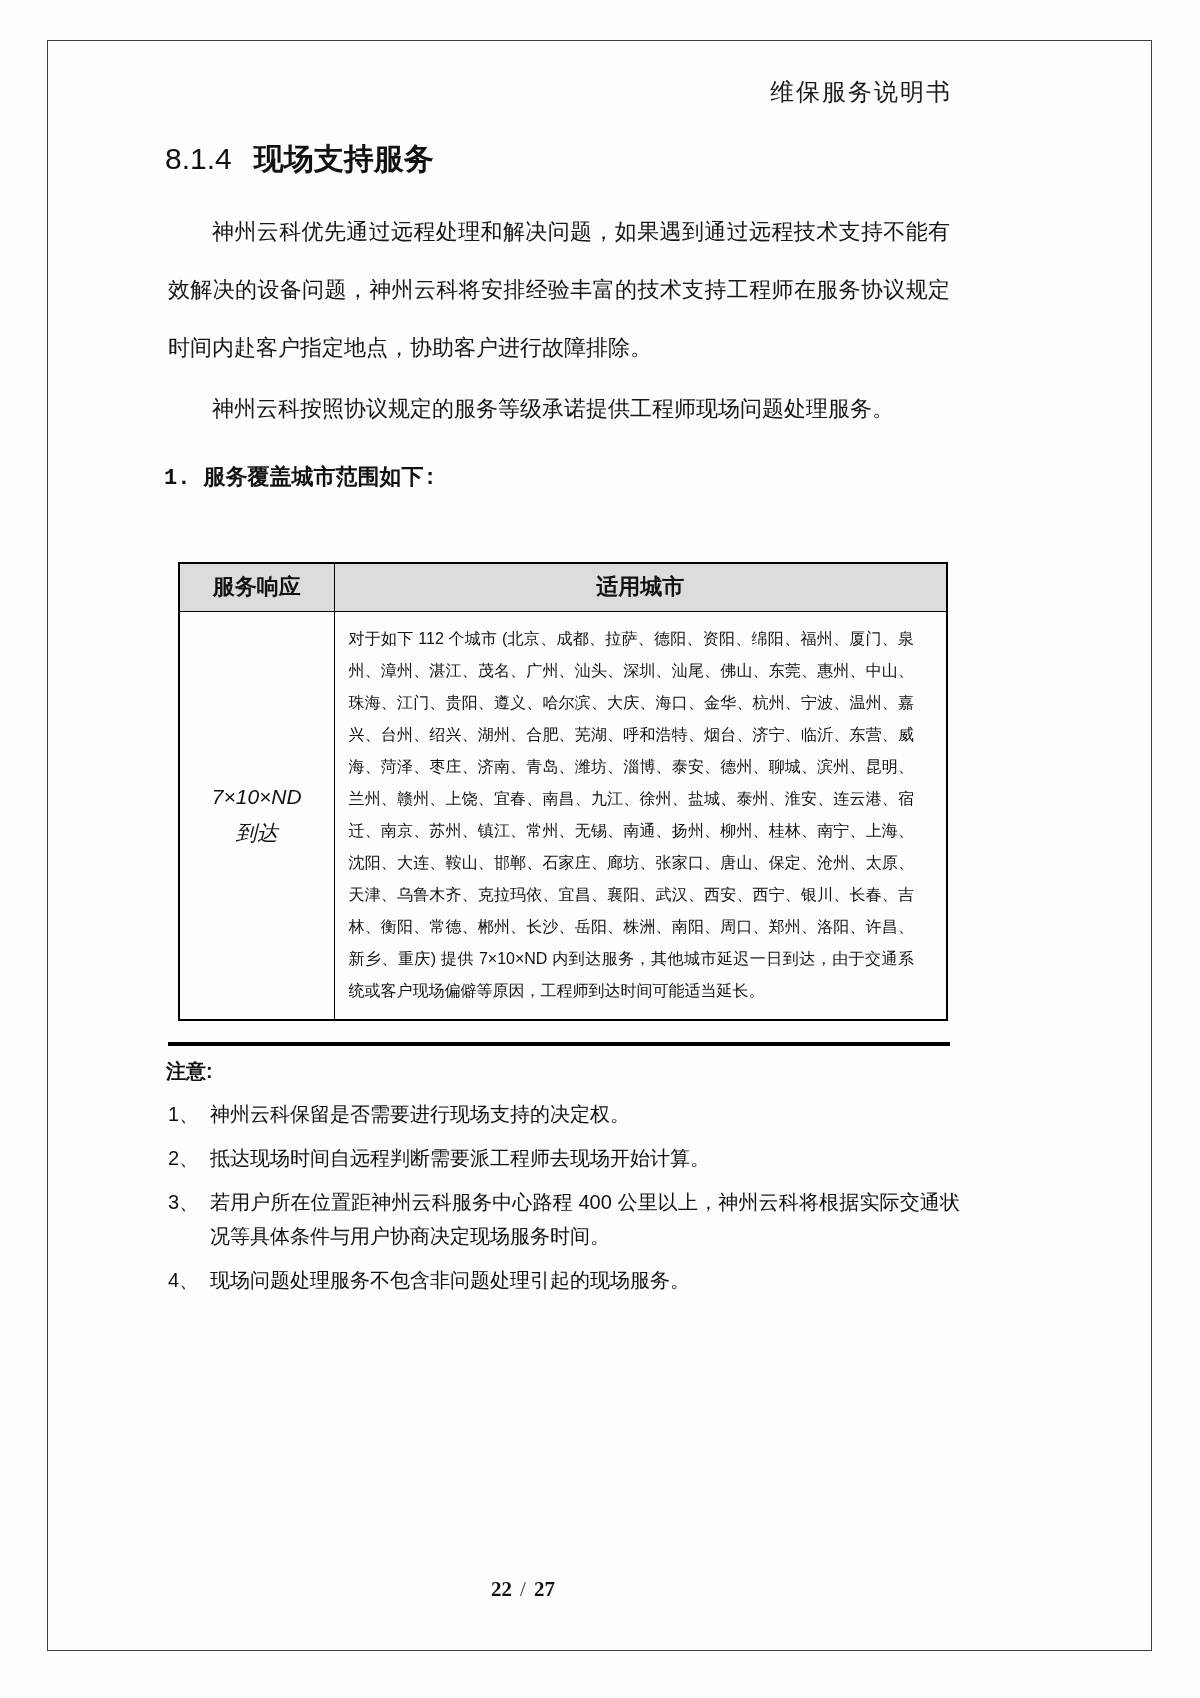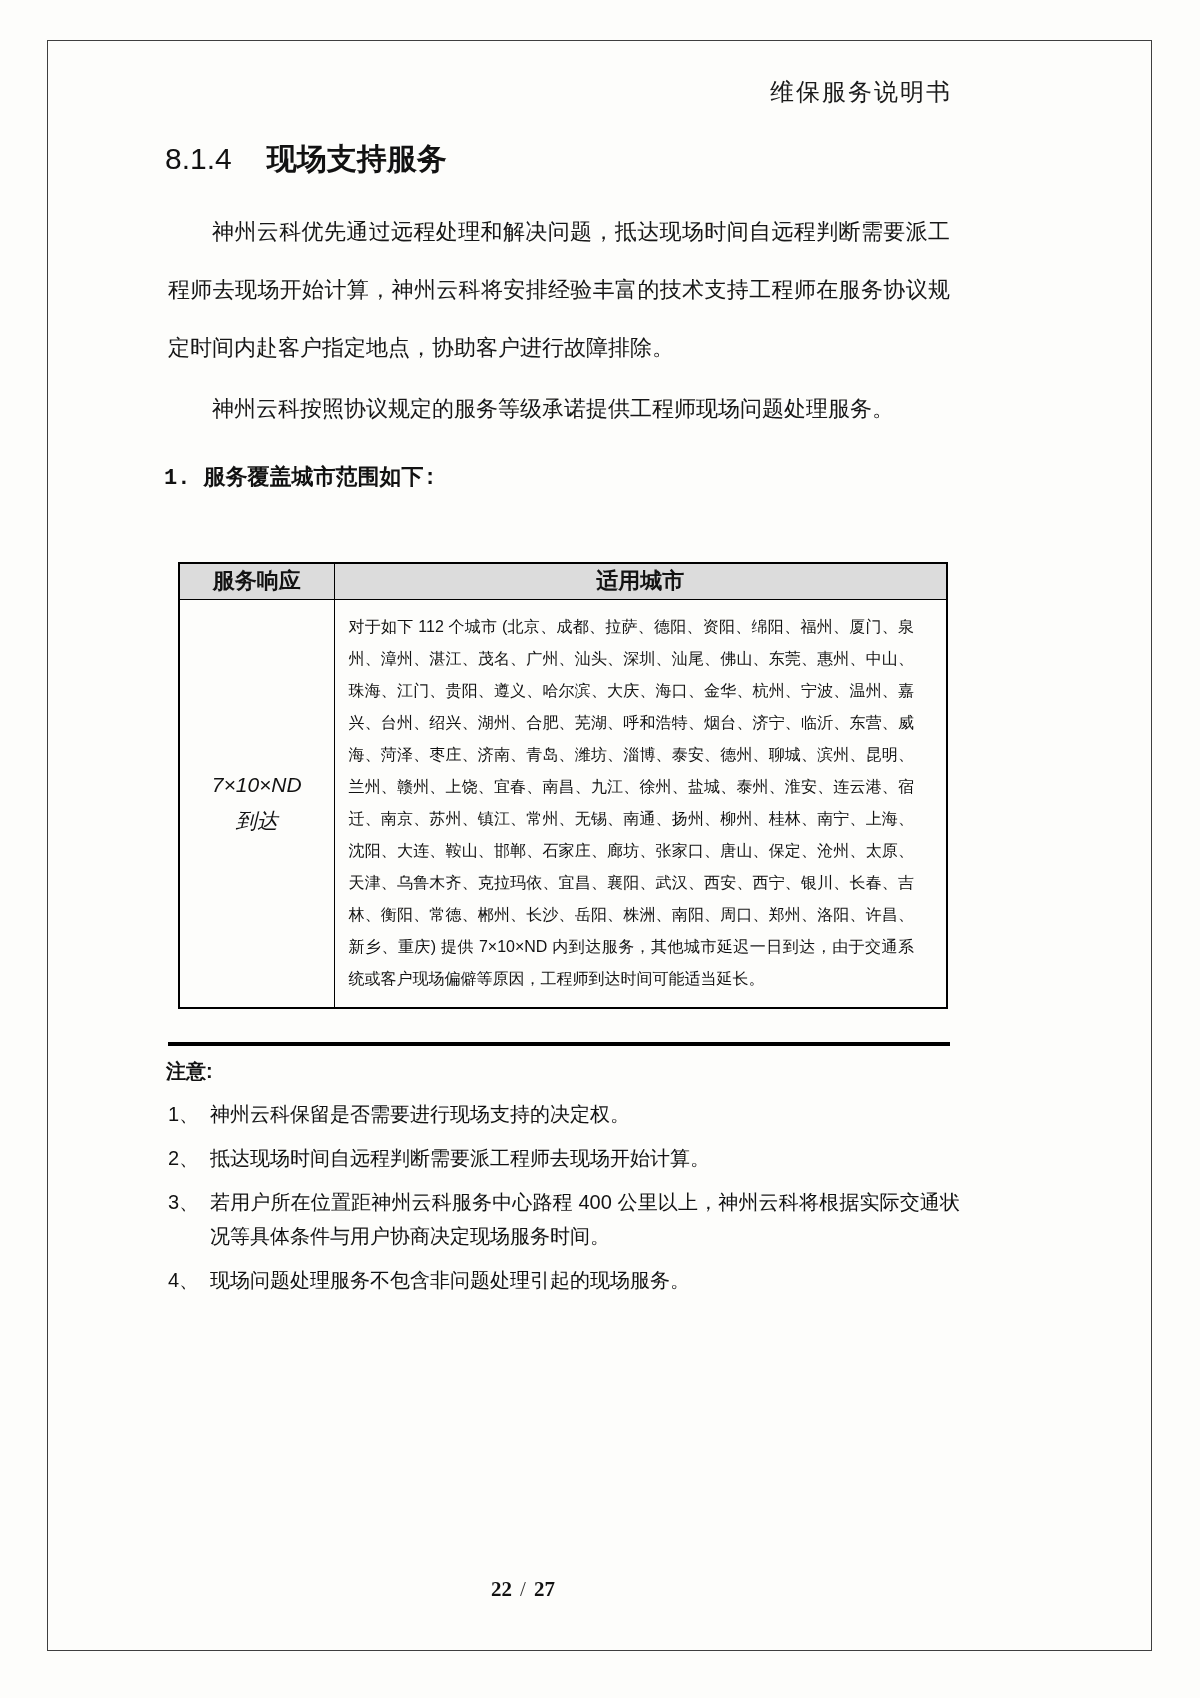--- a/index.html
+++ b/index.html
@@ -18,41 +18,41 @@
   }
   .doc-header {
     position: absolute; top: 76px; right: 248px;
     font-family: "Liberation Serif", serif;
     font-size: 24px; letter-spacing: 2px; color: #1a1a1a;
   }
   .section-heading {
     position: absolute; left: 165px; top: 139px;
     font-size: 30px; white-space: nowrap;
   }
-  .section-number { font-weight: 400; margin-right: 13px; }
+  .section-number { font-weight: 400; }
   .section-title  { font-weight: 700; margin-left: 22px; }
   .para {
     position: absolute; left: 168px; width: 782px;
     font-size: 22px; line-height: 58px;
     text-align: justify; text-indent: 2em; color: #161616;
   }
   .para-1 { top: 203px; }
   .para-2 { top: 380px; }
   .list-heading {
     position: absolute; left: 164px; top: 462px;
     font-size: 22px; font-weight: 700; white-space: nowrap; font-family: Liberation Mono, monospace;
   }
   .svc-table {
     position: absolute; left: 178px; top: 562px; width: 770px;
     border-collapse: collapse; border: 2px solid #000;
     table-layout: fixed;
   }
   .svc-table th, .svc-table td { border: 1px solid #000; }
   .svc-table th {
-    background: #dcdcdc; height: 36px;
+    background: #dcdcdc; height: 48px;
     font-size: 22px; font-weight: 700; text-align: center;
     vertical-align: middle;
   }
   .col-response { width: 155px; }
   .cell-response {
     height: 408px; text-align: center; vertical-align: middle;
     font-size: 21px; line-height: 36px; font-style: italic;
   }
   .cell-cities {
     height: 408px; vertical-align: top;
@@ -87,21 +87,21 @@
 <body>
 
 <div class="page-border"></div>
 
 <div class="doc-header">维保服务说明书</div>
 
 <h1 class="section-heading">
   <span class="section-number">8.1.4</span><span class="section-title">现场支持服务</span>
 </h1>
 
-<p class="para para-1">神州云科优先通过远程处理和解决问题，抵达现场时间自远程判断需要派工程师去现场开始计算，神州云科将安排经验丰富的技术支持工程师在服务协议规定时间内赴客户指定地点，协助客户进行故障排除。</p>
+<p class="para para-1">神州云科优先通过远程处理和解决问题，如果遇到通过远程技术支持不能有效解决的设备问题，神州云科将安排经验丰富的技术支持工程师在服务协议规定时间内赴客户指定地点，协助客户进行故障排除。</p>
 
 <p class="para para-2">神州云科按照协议规定的服务等级承诺提供工程师现场问题处理服务。</p>
 
 <div class="list-heading">1. 服务覆盖城市范围如下:</div>
 
 <table class="svc-table">
   <colgroup>
     <col class="col-response">
     <col>
   </colgroup>

